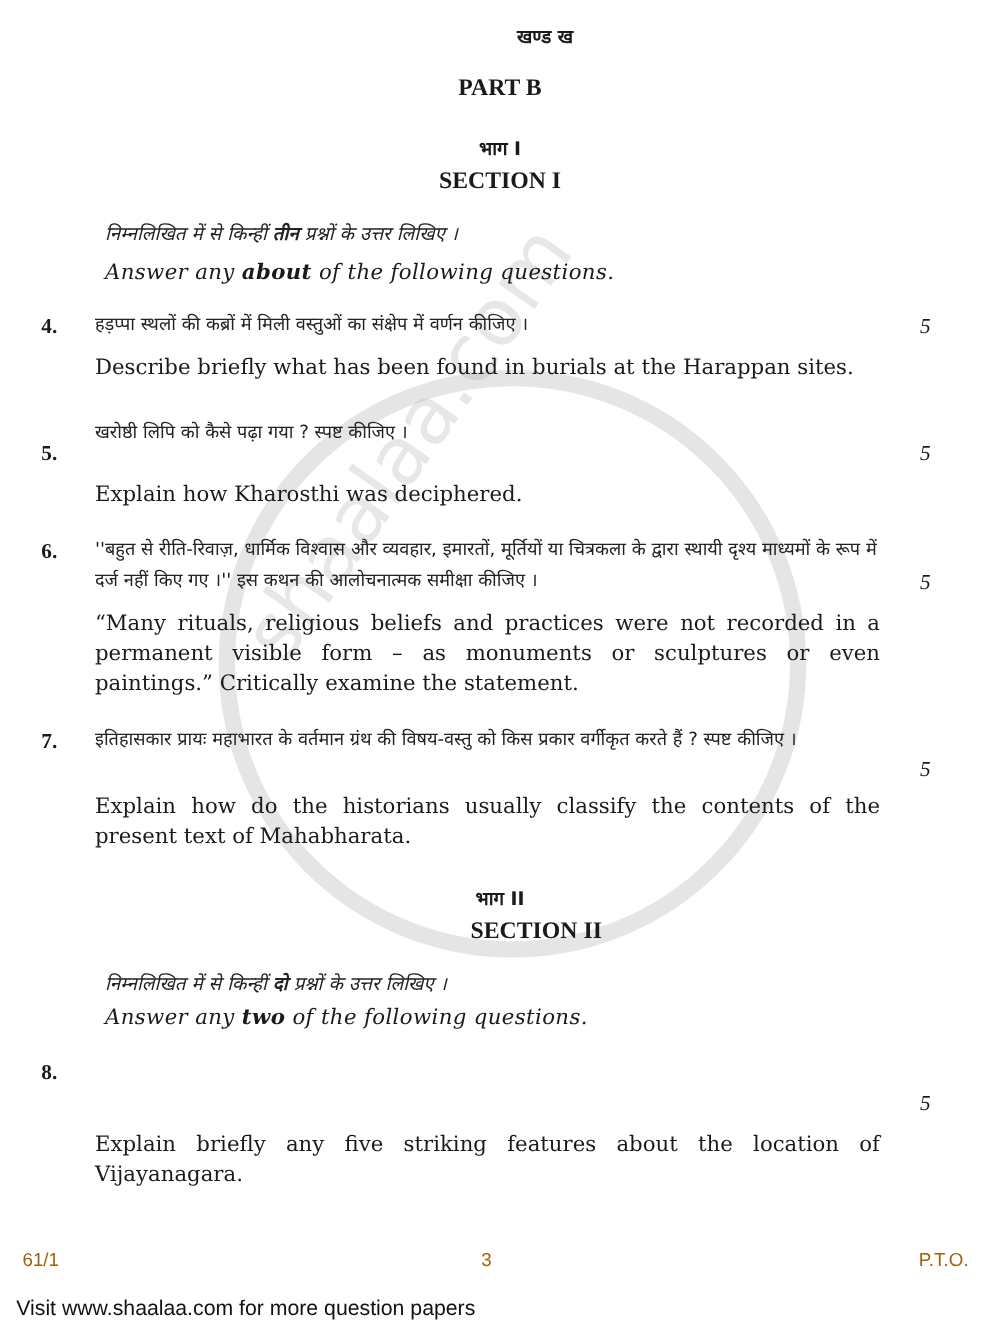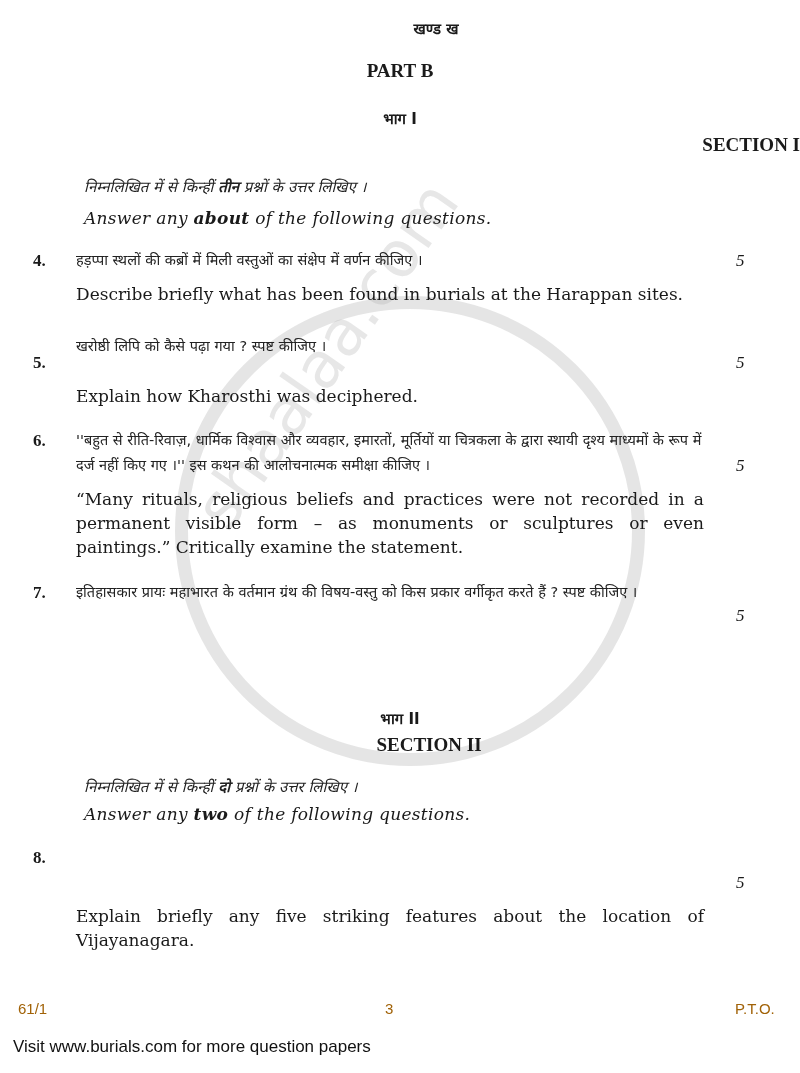--- a/index.html
+++ b/index.html
@@ -4,21 +4,21 @@
 <style>
   html, body { margin: 0; padding: 0; background: #ffffff; }
   body { width: 800px; height: 1073px; position: relative; overflow: hidden;
          font-family: "DejaVu Serif", "Liberation Serif", serif; color: #1a1a1a; }
   .page { position: absolute; left: 0; top: 0; width: 800px; height: 1073px; }
   .center { position: absolute; left: 0; width: 800px; text-align: center; }
   .hi { font-family: "DejaVu Sans", sans-serif; }
   .part-hi { top: 18px; font-size: 15px; font-weight: bold; margin-left: 36px; }
   .part-en { top: 60px; font-size: 19px; font-weight: bold; font-family: "Liberation Serif", serif; }
   .sec-hi { top: 108px; font-size: 15px; font-weight: bold; }
-  .sec-en { top: 134px; font-size: 19px; font-weight: bold; font-family: "Liberation Serif", serif; text-align: right; }
+  .sec-en { top: 134px; font-size: 19px; font-weight: bold; font-family: "Liberation Serif", serif; }
   .instr { position: absolute; left: 84px; font-style: italic; }
   .instr-hi { font-size: 15px; font-family: "DejaVu Sans", sans-serif; color: #222; }
   .instr-en { font-size: 17px; font-family: "DejaVu Serif", serif; letter-spacing: 0.3px; }
   .qnum { position: absolute; left: 33px; font-weight: bold; font-size: 17px; font-family: "Liberation Serif", serif; }
   .qhi { position: absolute; left: 76px; width: 630px; font-size: 14.5px; font-family: "DejaVu Sans", sans-serif; line-height: 25px; color: #222; }
   .qen { position: absolute; left: 76px; width: 628px; font-size: 17px; line-height: 24px; text-align: justify; font-family: "DejaVu Serif", serif; }
   .marks { position: absolute; left: 736px; font-style: italic; font-size: 17px; font-family: "Liberation Serif", serif; }
   .footer { position: absolute; top: 1000px; font-size: 15px; font-family: "Liberation Sans", sans-serif; color: #a16207; }
   .visit { position: absolute; left: 13px; top: 1037px; font-size: 17px; font-family: "Liberation Sans", sans-serif; color: #111; }
   .watermark { position: absolute; left: 175px; top: 296px; width: 470px; height: 470px; border: 13px solid rgba(160,160,160,0.28); border-radius: 50%; box-sizing: border-box; pointer-events: none; }
@@ -53,28 +53,29 @@
   <div class="qen" style="top:384px;">Explain how Kharosthi was deciphered.</div>
 
   <div class="qnum" style="top:431px;">6.</div>
   <div class="qhi" style="top:428px; width:628px;">''बहुत से रीति-रिवाज़, धार्मिक विश्वास और व्यवहार, इमारतों, मूर्तियों या चित्रकला के द्वारा स्थायी दृश्य माध्यमों के रूप में दर्ज नहीं किए गए ।'' इस कथन की आलोचनात्मक समीक्षा कीजिए ।</div>
   <div class="marks" style="top:456px;">5</div>
   <div class="qen" style="top:487px;">“Many rituals, religious beliefs and practices were not recorded in a permanent visible form – as monuments  or  sculptures or even paintings.” Critically examine the statement.</div>
 
   <div class="qnum" style="top:583px;">7.</div>
   <div class="qhi" style="top:580px;">इतिहासकार प्रायः महाभारत के वर्तमान ग्रंथ की विषय-वस्तु को किस प्रकार वर्गीकृत करते हैं ? स्पष्ट कीजिए ।</div>
   <div class="marks" style="top:606px;">5</div>
+  <div class="qen" style="top:633px;">Explain how do the historians usually classify the contents of the present text of Mahabharata.</div>
 
   <div class="center hi" style="top:708px; font-size:15px; font-weight:bold;">भाग II</div>
   <div class="center" style="top:734px; font-size:19px; font-weight:bold; font-family:'Liberation Serif', serif;padding-left:29px;">SECTION II</div>
 
   <div class="instr instr-hi" style="top:776px;"><span>निम्नलिखित में से किन्हीं </span><b class="em">दो</b><span> प्रश्नों के उत्तर लिखिए ।</span></div>
   <div class="instr instr-en" style="top:804px;"><span>Answer any </span><b class="em">two</b><span> of the following questions.</span></div>
 
   <div class="qnum" style="top:848px;">8.</div>
   <div class="marks" style="top:873px;">5</div>
   <div class="qen" style="top:904px;">Explain briefly any five striking features about the location of Vijayanagara.</div>
 
   <div class="footer" style="left:18px;">61/1</div>
   <div class="footer" style="left:385px;">3</div>
   <div class="footer" style="left:735px;">P.T.O.</div>
-  <div class="visit">Visit www.burials.com for more question papers</div>
+  <div class="visit">Visit www.shaalaa.com for more question papers</div>
 </div>
 
 </body></html>

